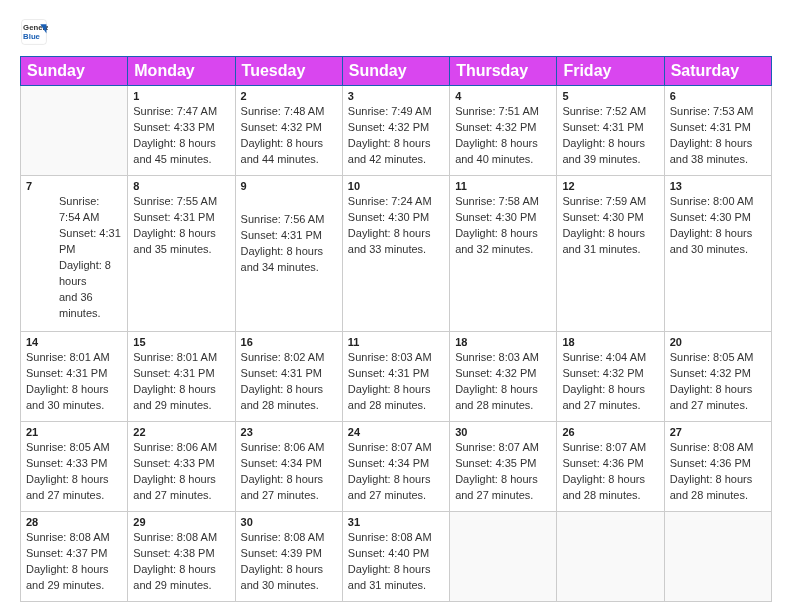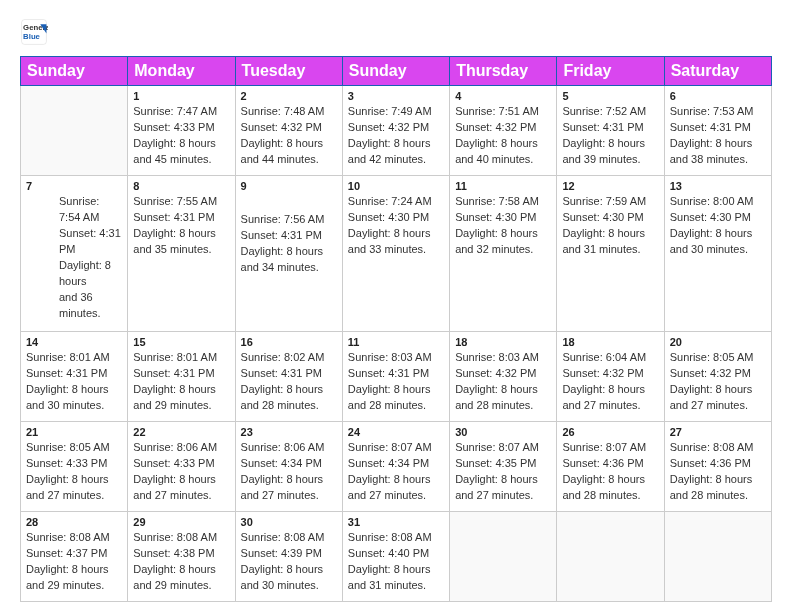--- a/index.html
+++ b/index.html
@@ -244,21 +244,21 @@
           </td>
           <td>
             <div class="day-number">18</div>
             <div class="day-info" style="white-space: pre-line;">Sunrise: 8:03 AM
 Sunset: 4:32 PM
 Daylight: 8 hours
 and 28 minutes.</div>
           </td>
           <td>
             <div class="day-number">18</div>
-            <div class="day-info" style="white-space: pre-line;">Sunrise: 6:04 AM
+            <div class="day-info" style="white-space: pre-line;">Sunrise: 4:04 AM
 Sunset: 4:32 PM
 Daylight: 8 hours
 and 27 minutes.</div>
           </td>
           <td>
             <div class="day-number">20</div>
             <div class="day-info" style="white-space: pre-line;">Sunrise: 8:05 AM
 Sunset: 4:32 PM
 Daylight: 8 hours
 and 27 minutes.</div>

